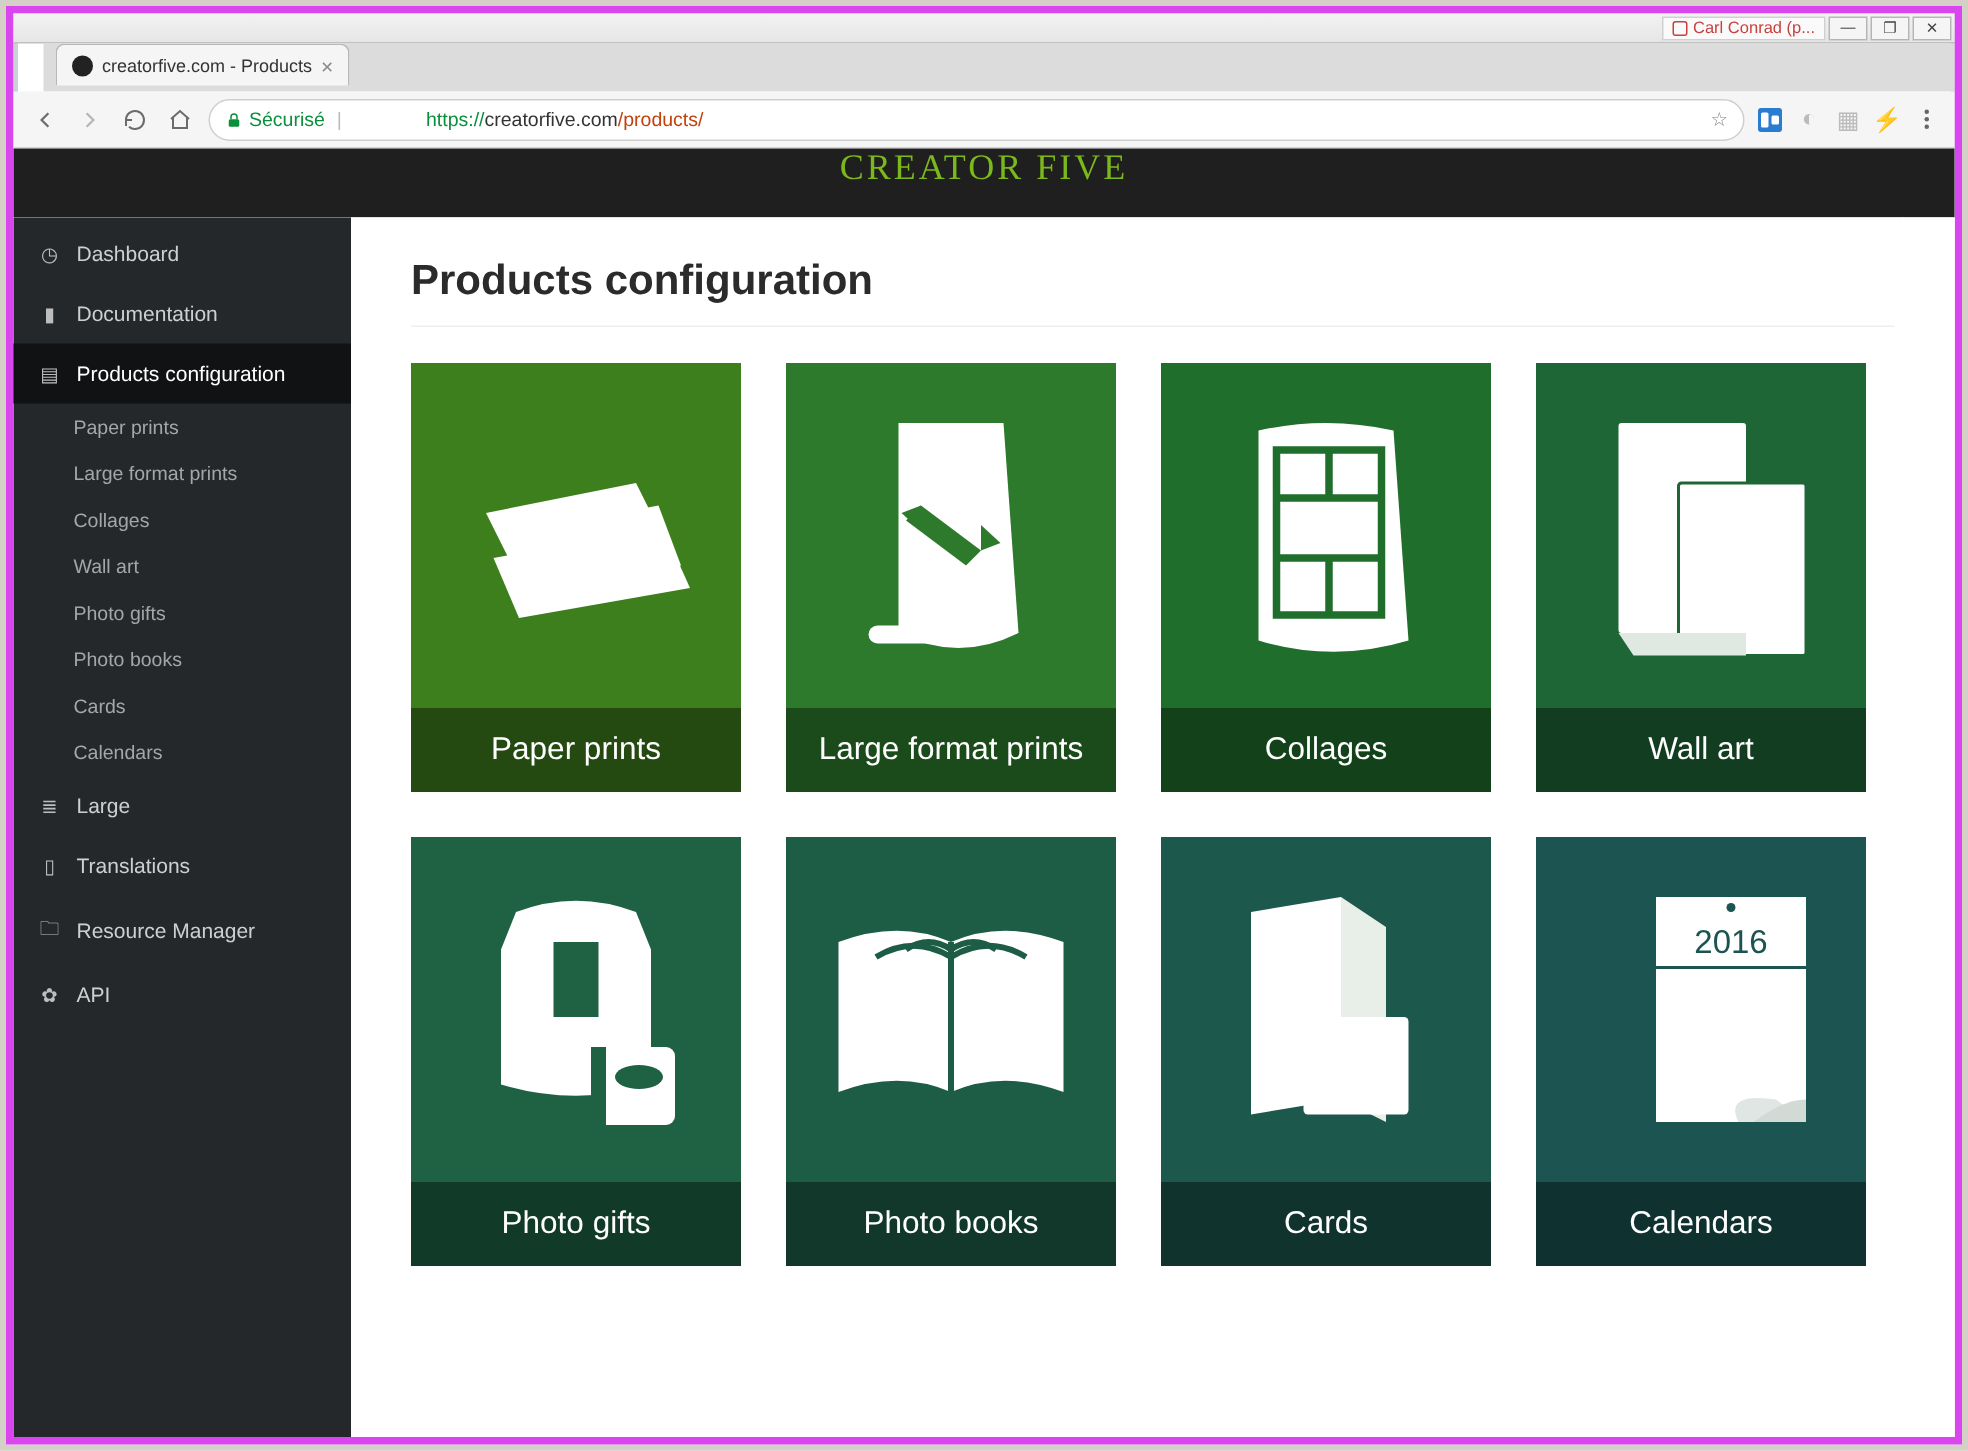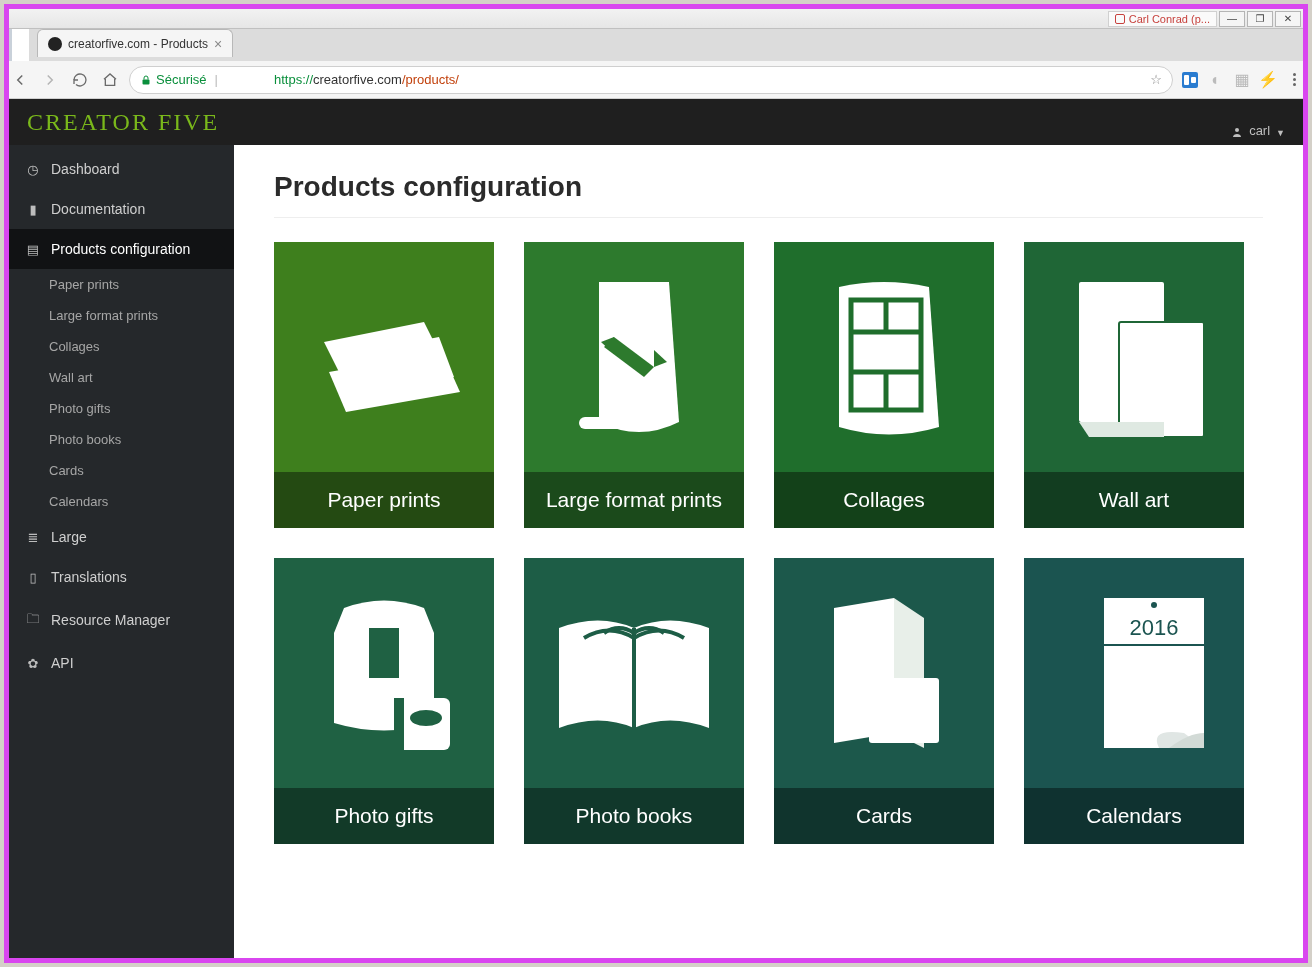--- a/index.html
+++ b/index.html
@@ -70,21 +70,21 @@
 .btab .favicon { width:14px;height:14px;border-radius:50%;background:#222;flex:0 0 auto; }
 .btab .tabclose { margin-left:auto; color:#888; font-size:14px; }
 
 
 .omnibar {
   height: 38px;
   background: #f5f5f5;
   border-bottom: 1px solid #d0d0d0;
   display: flex;
   align-items: center;
-  padding: 0 0;
+  padding: 0 10px;
   gap: 8px;
 }
 .navicon {
   width: 22px; height: 22px;
   display: flex; align-items: center; justify-content: center;
   color: #6b6b6b;
 }
 .navicon.disabled { color:#b5b5b5; }
 .omnibox {
   flex: 1;
@@ -114,20 +114,21 @@
 
 .app { flex:1; display:flex; flex-direction:column; background:#fff; }
 
 .appheader {
   height: 46px;
   background: #1f1f1f;
   display:flex;
   align-items:center;
   padding: 0 18px;
   color:#ccc;
+  flex-direction:column;
 }
 .brand {
   font-family: "Comic Sans MS", cursive;
   color:#7ab81b;
   font-size: 24px;
   letter-spacing: 2px;
 }
 .userbox {
   margin-left:auto;
   display:flex;

